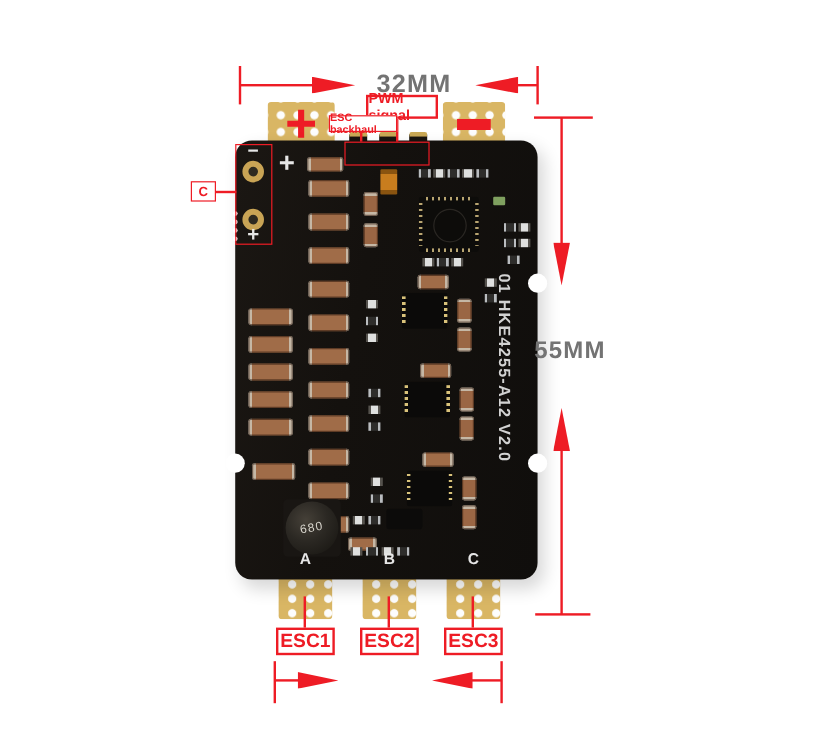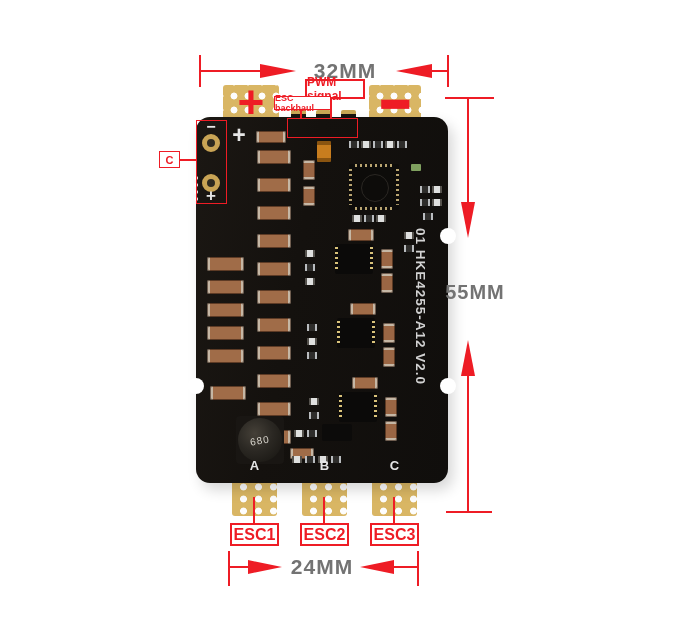--- a/index.html
+++ b/index.html
@@ -95,21 +95,20 @@
   <div class="rline" style="left:467px;top:98px;width:2px;height:106px;"></div>
   <div class="arrow ar-d" style="left:461px;top:202px;width:14px;height:36px;"></div>
   <div class="dimtxt" style="left:438px;top:281px;width:74px;font-size:20px;">55MM</div>
   <div class="arrow ar-u" style="left:461px;top:340px;width:14px;height:36px;"></div>
   <div class="rline" style="left:467px;top:374px;width:2px;height:138px;"></div>
 
   <div class="rline" style="left:228px;top:551px;width:2px;height:35px;"></div>
   <div class="rline" style="left:417px;top:551px;width:2px;height:35px;"></div>
   <div class="rline" style="left:229px;top:566px;width:22px;height:2px;"></div>
   <div class="arrow ar-r" style="left:248px;top:560px;width:34px;height:14px;"></div>
-  <div class="dimtxt" style="left:285px;top:555px;width:74px;">24MM</div>
   <div class="arrow ar-l" style="left:360px;top:560px;width:34px;height:14px;"></div>
   <div class="rline" style="left:392px;top:566px;width:26px;height:2px;"></div>
 
   <div class="pad pad-top" style="left:223px;top:85px;width:56px;height:44px;">
     <span class="batt-sym" style="top:-6px;font-size:46px;">+</span>
   </div>
   <div class="pad pad-top" style="left:369px;top:85px;width:52px;height:44px;">
     <span class="batt-sym" style="top:-10px;font-size:56px;transform:scaleY(1.5);">−</span>
   </div>
 

